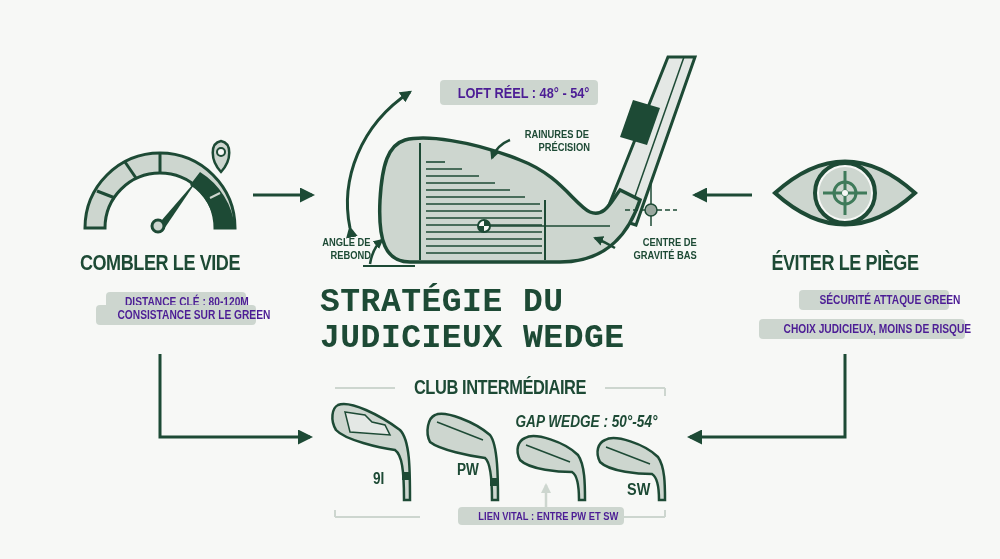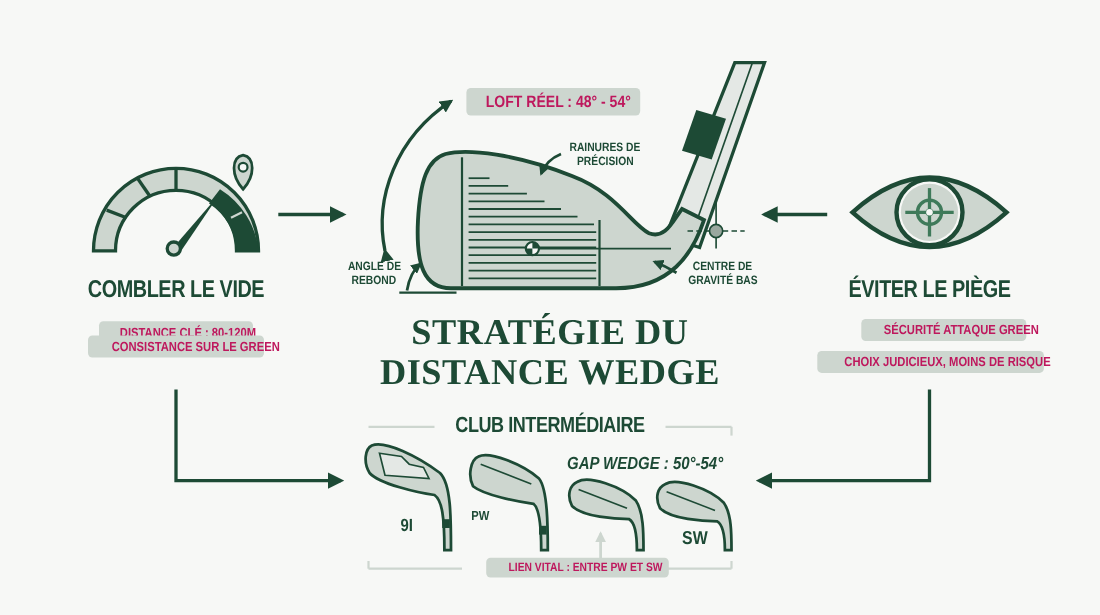--- a/index.html
+++ b/index.html
@@ -12,32 +12,32 @@
   }
   .section-title {
     position: absolute; font-weight: 700; color: #1d4a35;
     font-family: "Liberation Sans", sans-serif;
     font-size: 22px; letter-spacing: -0.5px; white-space: nowrap;
     transform: scaleX(0.82); transform-origin: center;
     text-align: center;
   }
   .pill {
     position: absolute; background: #cdd6cf; border-radius: 4px;
-    color: #be185d; font-weight: 700; font-size: 12px;
-    padding: 3px 8px; white-space: nowrap; text-align: center;
+    color: #4c1d95; font-weight: 700; font-size: 12px;
+    padding: 3px 8px; white-space: nowrap; text-align: center; margin-left: 16px;
   }
   .pill span { display: inline-block; transform: scaleX(0.85); }
   .label {
     position: absolute; font-weight: 700; font-size: 11px; color: #1d4a35;
-    text-align: center; line-height: 13px; white-space: nowrap;
+    text-align: right; line-height: 13px; white-space: nowrap;
   }
   .label span { display: inline-block; transform: scaleX(0.85); }
   .main-title {
     position: absolute; left: 320px; top: 285px; width: 360px;
-    text-align: center; font-family: Liberation Serif, serif;
+    font-family: Liberation Mono, monospace;
     font-weight: 700; font-size: 33px; line-height: 36px; color: #1d4a35;
     letter-spacing: 0.5px;
   }
   .main-title div { white-space: nowrap; }
   svg { position: absolute; left: 0; top: 0; }
 </style>
 </head>
 <body>
 
 <svg width="1000" height="559" viewBox="0 0 1000 559">
@@ -178,21 +178,21 @@
 </div>
 <div class="label" style="left:305px; top:236px; width:70px;">
   <span>ANGLE DE</span><br><span>REBOND</span>
 </div>
 <div class="label" style="left:612px; top:236px; width:90px;">
   <span>CENTRE DE</span><br><span>GRAVITÉ BAS</span>
 </div>
 
 <div class="main-title">
   <div>STRATÉGIE DU</div>
-  <div>DISTANCE WEDGE</div>
+  <div>JUDICIEUX WEDGE</div>
 </div>
 
 <div class="section-title" style="left:395px; top:376px; width:210px; font-size:20px;">CLUB INTERMÉDIAIRE</div>
 <div class="label" style="left:355px; top:453px; width:30px; font-size:16px;margin-top:19px;"><span>9I</span></div>
-<div class="label" style="left:417px; top:463px; width:40px; font-size:12px;"><span>PW</span></div>
+<div class="label" style="left:441px; top:463px; width:40px; font-size:16px;"><span>PW</span></div>
 <div class="label" style="left:612px; top:483px; width:40px; font-size:17px;"><span>SW</span></div>
 <div class="label" style="left:503px; top:415px; width:130px; font-size:16px;font-style:italic;"><span>GAP WEDGE : 50°-54°</span></div>
 <div class="pill" style="left:442px; top:507px; width:150px; font-size:11px;"><span>LIEN VITAL : ENTRE PW ET SW</span></div>
 
 </body></html>

